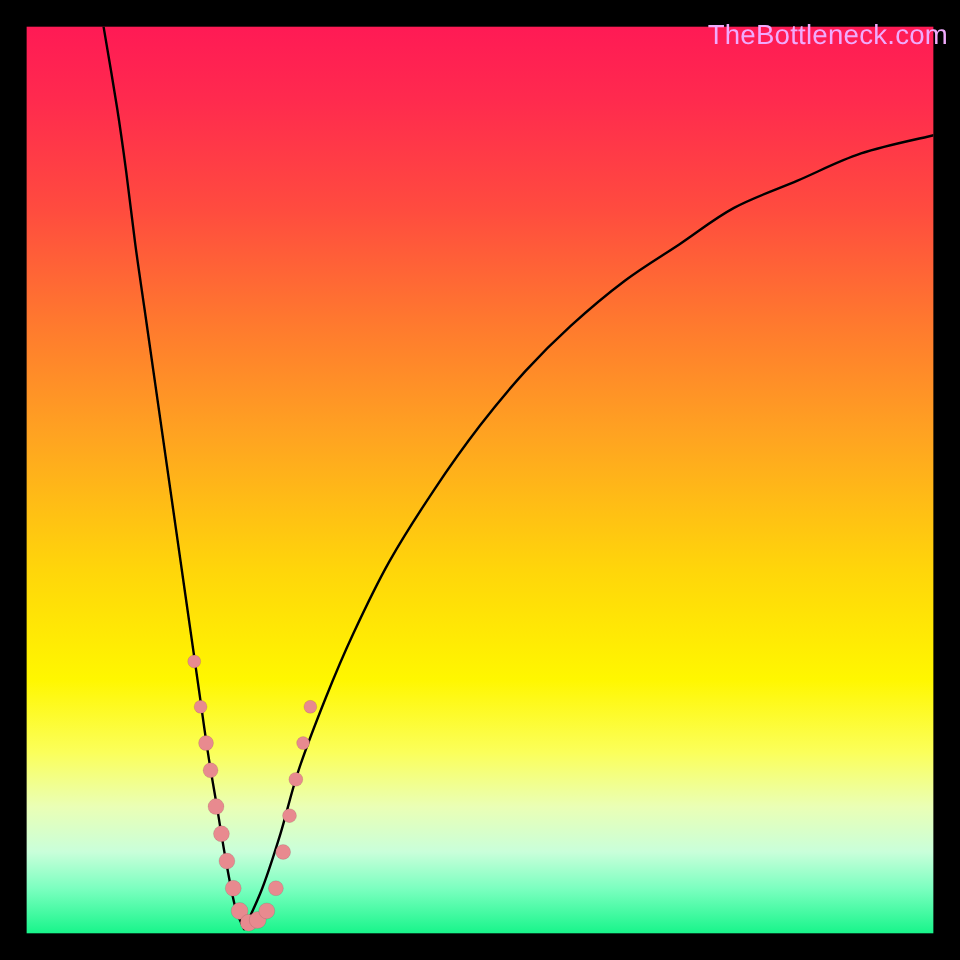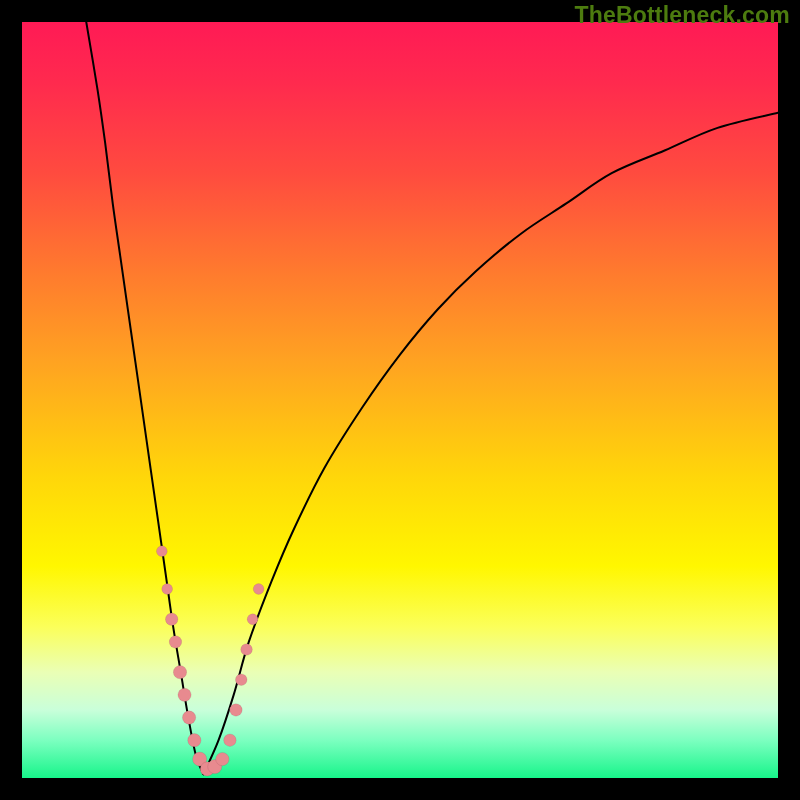--- a/index.html
+++ b/index.html
@@ -42,25 +42,25 @@
       #7cffc0 95%,
       #17f58a 100%
     );
   }
   .svg-layer {
     position: absolute;
     inset: 0;
   }
   .attribution {
     position: absolute;
-    top: 2px;
+    top: 16px;
     right: 10px;
-    color: #4d7c0f;
+    color: #f0abfc;
     font-size: 23px;
-    font-weight: 700;
+    font-weight: 400;
     letter-spacing: 0.2px;
     user-select: none;
   }
   
   .dot {
     fill: #e88a8f;
     stroke: rgba(0,0,0,0.25);
     stroke-width: 0.3;
   }
   .curve {

